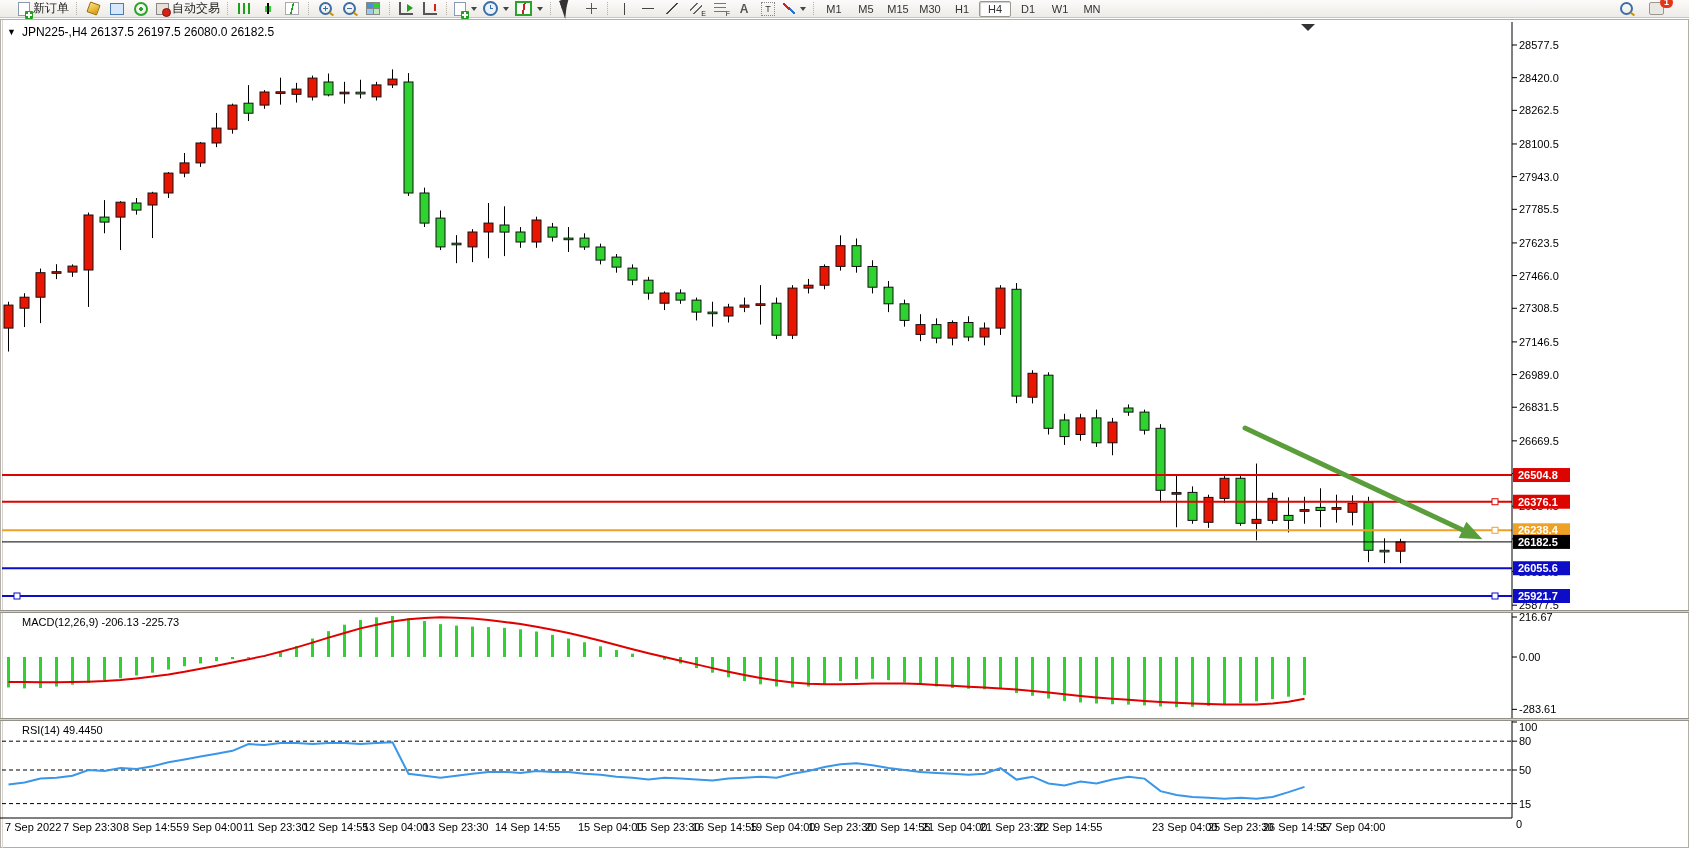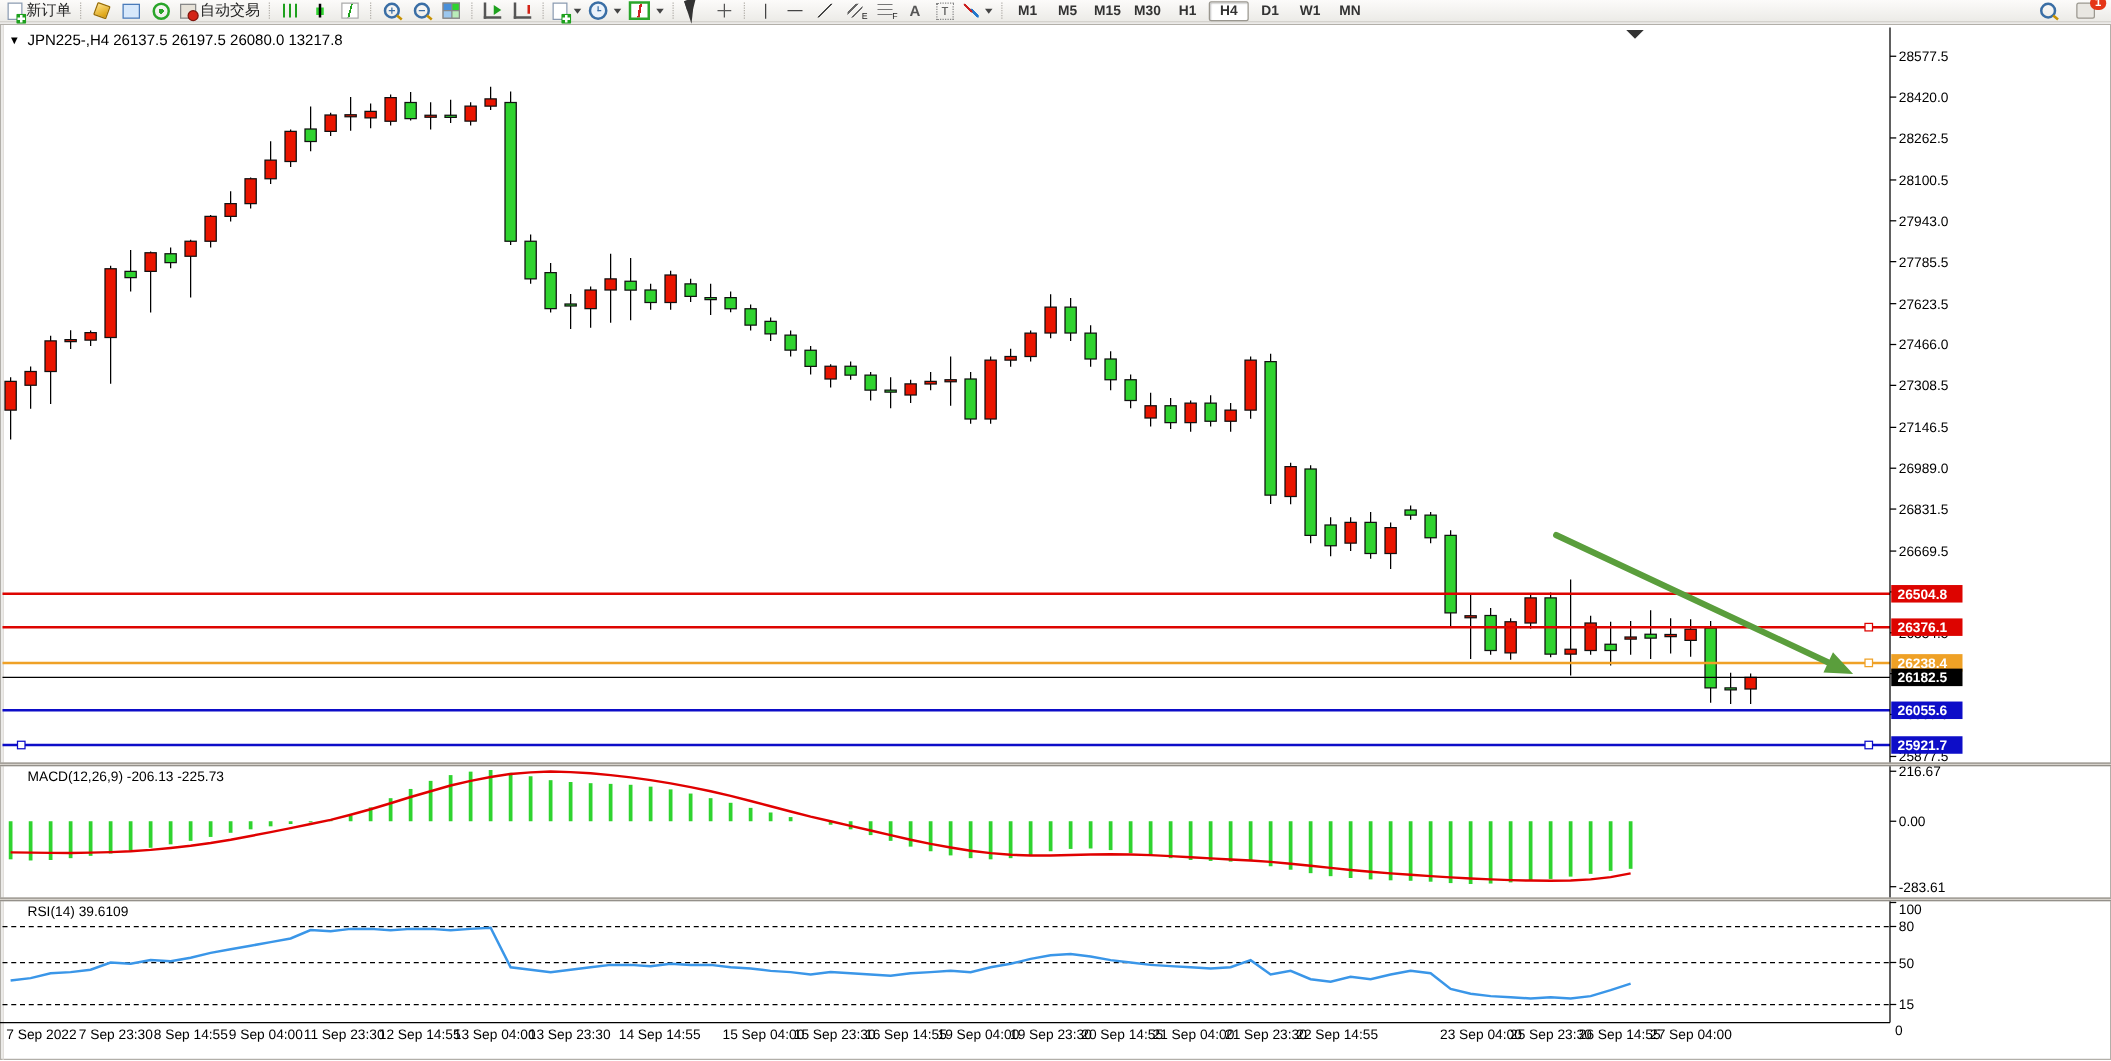--- a/index.html
+++ b/index.html
@@ -1,26 +1,26 @@
 <!DOCTYPE html>
 <html><head>
 <meta charset="utf-8">
 <style>
   html,body{margin:0;padding:0}
   body{width:1689px;height:849px;position:relative;overflow:hidden;background:#fff;
        font-family:"Liberation Sans",sans-serif;-webkit-font-smoothing:none}
   
   .toolbar{position:absolute;top:0;left:0;width:1689px;height:18px;z-index:5;
     background:linear-gradient(#fcfbfa,#ecebe7);border-bottom:1px solid #c9c6c0;
-    display:flex;align-items:center;padding:0 4px;box-sizing:border-box;gap:2px;font-size:11px;color:#222}
+    display:flex;align-items:center;padding:0 16px;box-sizing:border-box;gap:2px;font-size:11px;color:#222}
   .tb{height:16px;min-width:18px;display:flex;align-items:center;justify-content:center;
       gap:3px;padding:0 2px;border-radius:2px;white-space:nowrap;cursor:default}
   .sep{width:0;height:13px;border-left:1px dotted #b3b0aa;margin:0 3px}
   .lbl{font-size:12px}
-  .tf{width:26px;font-weight:bold;color:#333;justify-content:center}
+  .tf{width:26px;font-weight:normal;color:#333;justify-content:center}
   .tf.active{background:#fff;border:1px solid #9a978f;box-shadow:inset 1px 1px 1px #ccc;height:14px}
   .drop{width:0;height:0;border-left:3px solid transparent;border-right:3px solid transparent;
         border-top:4px solid #444;margin-left:2px}
   .rgt{margin-left:auto;display:flex;align-items:center;gap:8px;padding-right:6px}
   
   .ic{display:inline-block;position:relative;flex:none}
   .i-doc{width:10px;height:12px;background:#fff;border:1px solid #8a9ab0}
   .i-plusbox{position:absolute;right:-4px;bottom:-4px;width:8px;height:8px;background:
      linear-gradient(#fff,#fff) center/6px 2px no-repeat,
      linear-gradient(#fff,#fff) center/2px 6px no-repeat,#1ea11e;border-radius:1px}
@@ -587,16 +587,16 @@
     <text x="1037" y="831" font-size="11" fill="#000">22 Sep 14:55</text>
     <text x="1152" y="831" font-size="11" fill="#000">23 Sep 04:00</text>
     <text x="1208" y="831" font-size="11" fill="#000">25 Sep 23:30</text>
     <text x="1263" y="831" font-size="11" fill="#000">26 Sep 14:55</text>
     <text x="1320" y="831" font-size="11" fill="#000">27 Sep 04:00</text>
     <text x="1516" y="828" font-size="11">0</text>
   </svg>
 
 <div class="chart-title">
   <span class="tri">▼</span>
-  <span>JPN225-,H4  26137.5 26197.5 26080.0 13217.8</span>
+  <span>JPN225-,H4  26137.5 26197.5 26080.0 26182.5</span>
 </div>
 <div class="ind-label" id="macd-label">MACD(12,26,9) -206.13 -225.73</div>
-<div class="ind-label" id="rsi-label">RSI(14) 39.6109</div>
+<div class="ind-label" id="rsi-label">RSI(14) 49.4450</div>
 
 </body></html>

